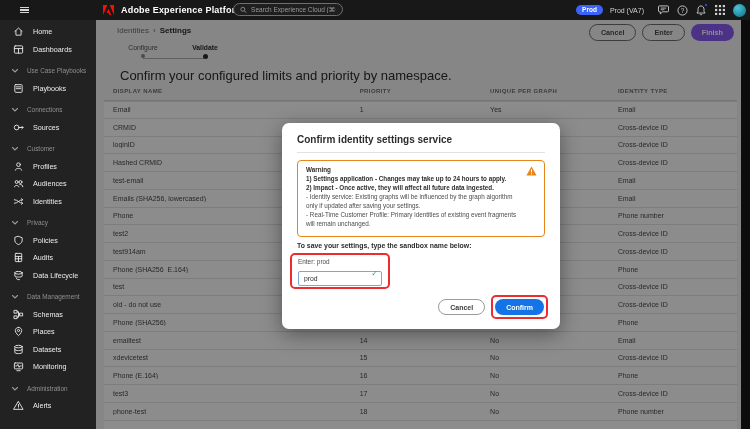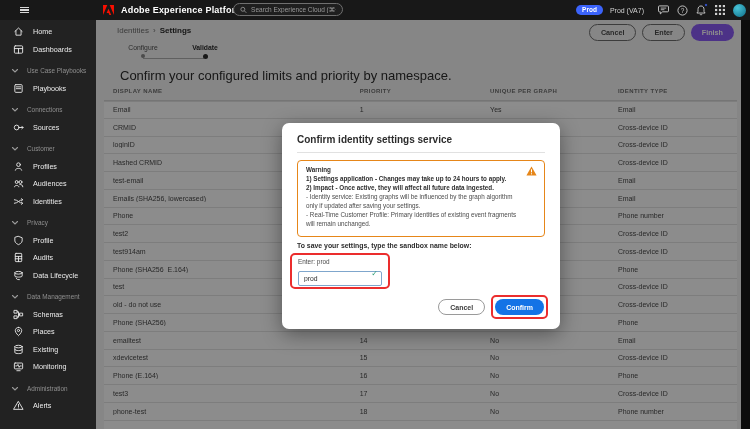--- a/index.html
+++ b/index.html
@@ -260,21 +260,21 @@
           </svg>
         </span>
         <span class="lbl">Privacy</span>
       </div>
       <div class="side-item">
         <span class="ic">
           <svg width="11" height="11" viewBox="0 0 12 12">
             <path d="M6 1.5 L10 3 V6.5 C10 8.8 6 10.5 6 10.5 C6 10.5 2 8.8 2 6.5 V3 Z" fill="none" stroke="#e8e8e8" stroke-width="1" stroke-linecap="round" stroke-linejoin="round"></path>
           </svg>
         </span>
-        <span class="lbl">Profile</span>
+        <span class="lbl">Policies</span>
       </div>
       <div class="side-item">
         <span class="ic">
           <svg width="11" height="11" viewBox="0 0 12 12">
             <rect x="2.5" y="1.5" width="7" height="9" rx=".8" fill="none" stroke="#e8e8e8" stroke-width="1" stroke-linecap="round" stroke-linejoin="round"></rect>
             <path d="M2.5 4.8 H9.5 M2.5 7.4 H9.5 M6 4.8 V10.5" fill="none" stroke="#e8e8e8" stroke-width="1" stroke-linecap="round" stroke-linejoin="round"></path>
           </svg>
         </span>
         <span class="lbl">Audits</span>
       </div>
@@ -315,21 +315,21 @@
         </span>
         <span class="lbl">Places</span>
       </div>
       <div class="side-item">
         <span class="ic">
           <svg width="11" height="11" viewBox="0 0 12 12">
             <ellipse cx="6" cy="2.8" rx="4" ry="1.4" fill="none" stroke="#e8e8e8" stroke-width="1" stroke-linecap="round" stroke-linejoin="round"></ellipse>
             <path d="M2 2.8 V9.2 C2 10.9 10 10.9 10 9.2 V2.8 M2 6 C2 7.7 10 7.7 10 6" fill="none" stroke="#e8e8e8" stroke-width="1" stroke-linecap="round" stroke-linejoin="round"></path>
           </svg>
         </span>
-        <span class="lbl">Existing</span>
+        <span class="lbl">Datasets</span>
       </div>
       <div class="side-item">
         <span class="ic">
           <svg width="11" height="11" viewBox="0 0 12 12">
             <rect x="1.5" y="2.2" width="9" height="6.4" rx=".8" fill="none" stroke="#e8e8e8" stroke-width="1" stroke-linecap="round" stroke-linejoin="round"></rect>
             <path d="M4.2 10.6 H7.8 M3 5.4 H4.4 L5.4 3.8 L6.7 7 L7.5 5.4 H9" fill="none" stroke="#e8e8e8" stroke-width="1" stroke-linecap="round" stroke-linejoin="round"></path>
           </svg>
         </span>
         <span class="lbl">Monitoring</span>
       </div>

